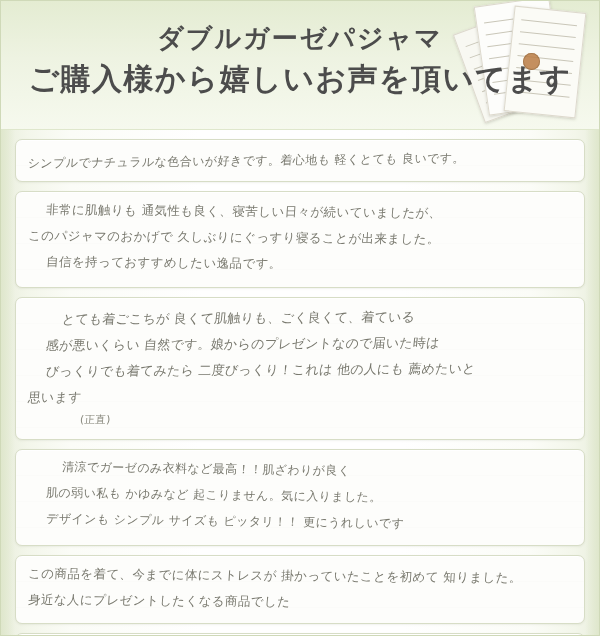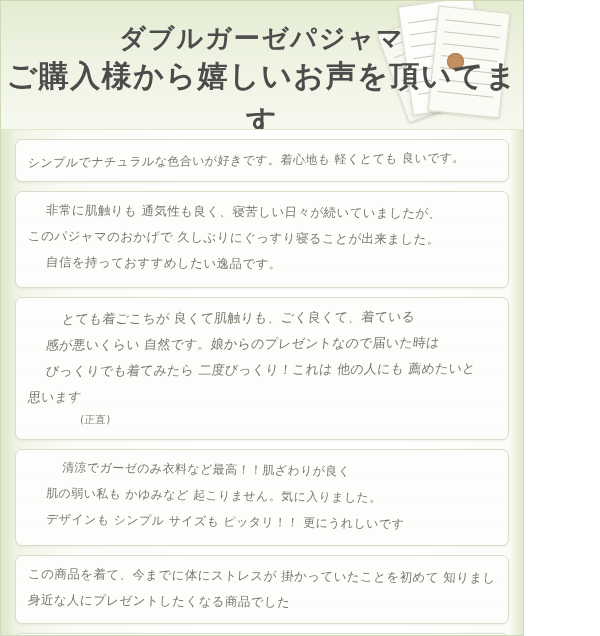--- a/index.html
+++ b/index.html
@@ -9,21 +9,21 @@
   body {
     width: 600px;
     height: 636px;
     font-family: "DejaVu Sans", "Liberation Sans", sans-serif;
     background: #ffffff;
     overflow: hidden;
   }
 
   .page {
     position: relative;
-    width: 524px;
+    width: 600px;
     height: 636px;
     box-sizing: border-box;
     background:
       linear-gradient(to right, #e9eedd 0px, #f3f6ea 26px, #fbfcf7 70px, #ffffff 200px, #ffffff 400px, #fbfcf7 530px, #f3f6ea 574px, #e9eedd 600px);
     border: 1px solid #cfd9b8;
     overflow: hidden;
   }
 
   
   .header {
@@ -42,21 +42,21 @@
   }
   .title-line1 {
     font-family: "DejaVu Serif", "Liberation Serif", serif;
     font-size: 26px;
     letter-spacing: 2px;
     color: #4c4c4c;
     line-height: 1.35;
     font-weight: 600;
   }
   .title-line2 {
-    font-family: Liberation Mono, monospace;
+    font-family: Liberation Sans, sans-serif;
     font-size: 30px;
     letter-spacing: 1.5px;
     color: #4c4c4c;
     line-height: 1.5;
     font-weight: 600;
   }
 
   
   .letters {
     position: absolute;

